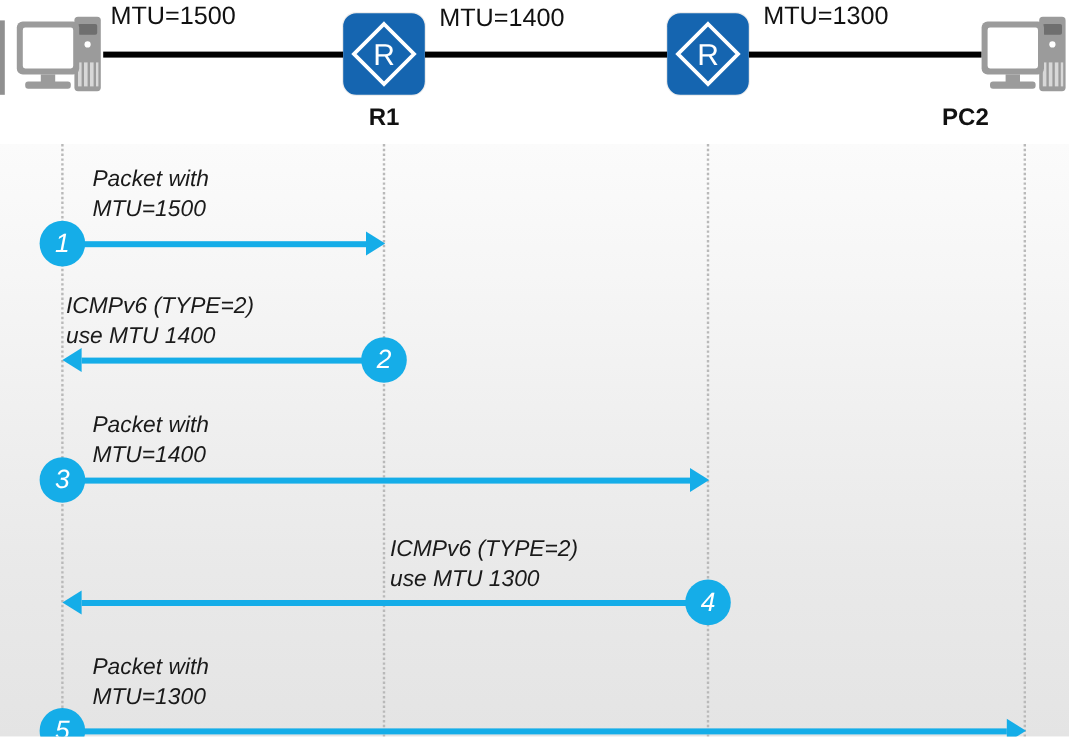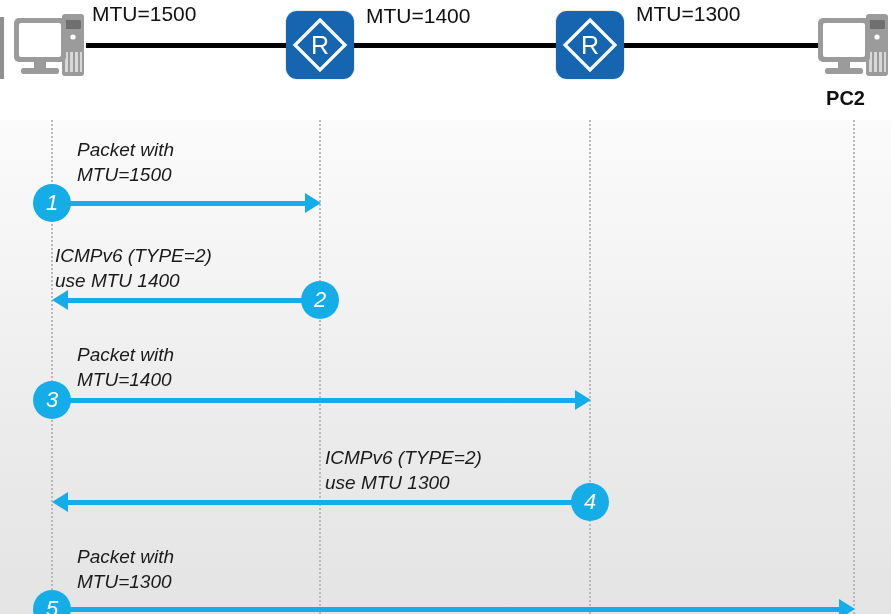--- a/index.html
+++ b/index.html
@@ -159,20 +159,21 @@
       </svg>
     </div>
     <div class="node-label" style="left:0px; top:87px; width:95px;margin-top:39px;">PC1</div>
 
     <div class="router" style="left:286px; top:11px;">
       <svg width="68" height="68" viewBox="0 0 68 68" aria-hidden="true">
         <path d="M34 9 L59 34 L34 59 L9 34 Z" fill="none" stroke="#ffffff" stroke-width="3.2"></path>
         <text x="34" y="43" text-anchor="middle" fill="#ffffff" font-family="Liberation Sans, sans-serif" font-size="25">R</text>
       </svg>
     </div>
+    <div class="node-label" style="left:270px; top:87px; width:100px;">R1</div>
 
     <div class="router" style="left:556px; top:11px;">
       <svg width="68" height="68" viewBox="0 0 68 68" aria-hidden="true">
         <path d="M34 9 L59 34 L34 59 L9 34 Z" fill="none" stroke="#ffffff" stroke-width="3.2"></path>
         <text x="34" y="43" text-anchor="middle" fill="#ffffff" font-family="Liberation Sans, sans-serif" font-size="25">R</text>
       </svg>
     </div>
 
     <div class="pc" style="left:812px; top:12px;">
       <svg width="80" height="72" viewBox="0 0 80 72" aria-hidden="true">
@@ -184,21 +185,21 @@
           <rect x="62" y="40" width="3" height="20"></rect>
           <rect x="67" y="40" width="3" height="20"></rect>
           <rect x="72" y="40" width="2" height="20"></rect>
         </g>
         <rect x="6" y="6" width="52" height="44" rx="5" fill="#9b9b9b"></rect>
         <rect x="11" y="11" width="42" height="34" rx="2" fill="#ffffff"></rect>
         <rect x="26" y="50" width="12" height="7" fill="#9b9b9b"></rect>
         <rect x="13" y="56" width="38" height="6" rx="2.5" fill="#9b9b9b"></rect>
       </svg>
     </div>
-    <div class="node-label" style="left:800px; top:87px; width:91px;">PC2</div>
+    <div class="node-label" style="left:759px; top:87px; width:91px;">PC2</div>
 
     <div class="link-label" style="left:92px; top:2px;">MTU=1500</div>
     <div class="link-label" style="left:366px; top:4px;">MTU=1400</div>
     <div class="link-label" style="left:636px; top:2px;">MTU=1300</div>
   </div>
 
   <div id="sequence">
 
     <div class="lifeline" style="left:51px;"></div>
     <div class="lifeline" style="left:319px;"></div>

